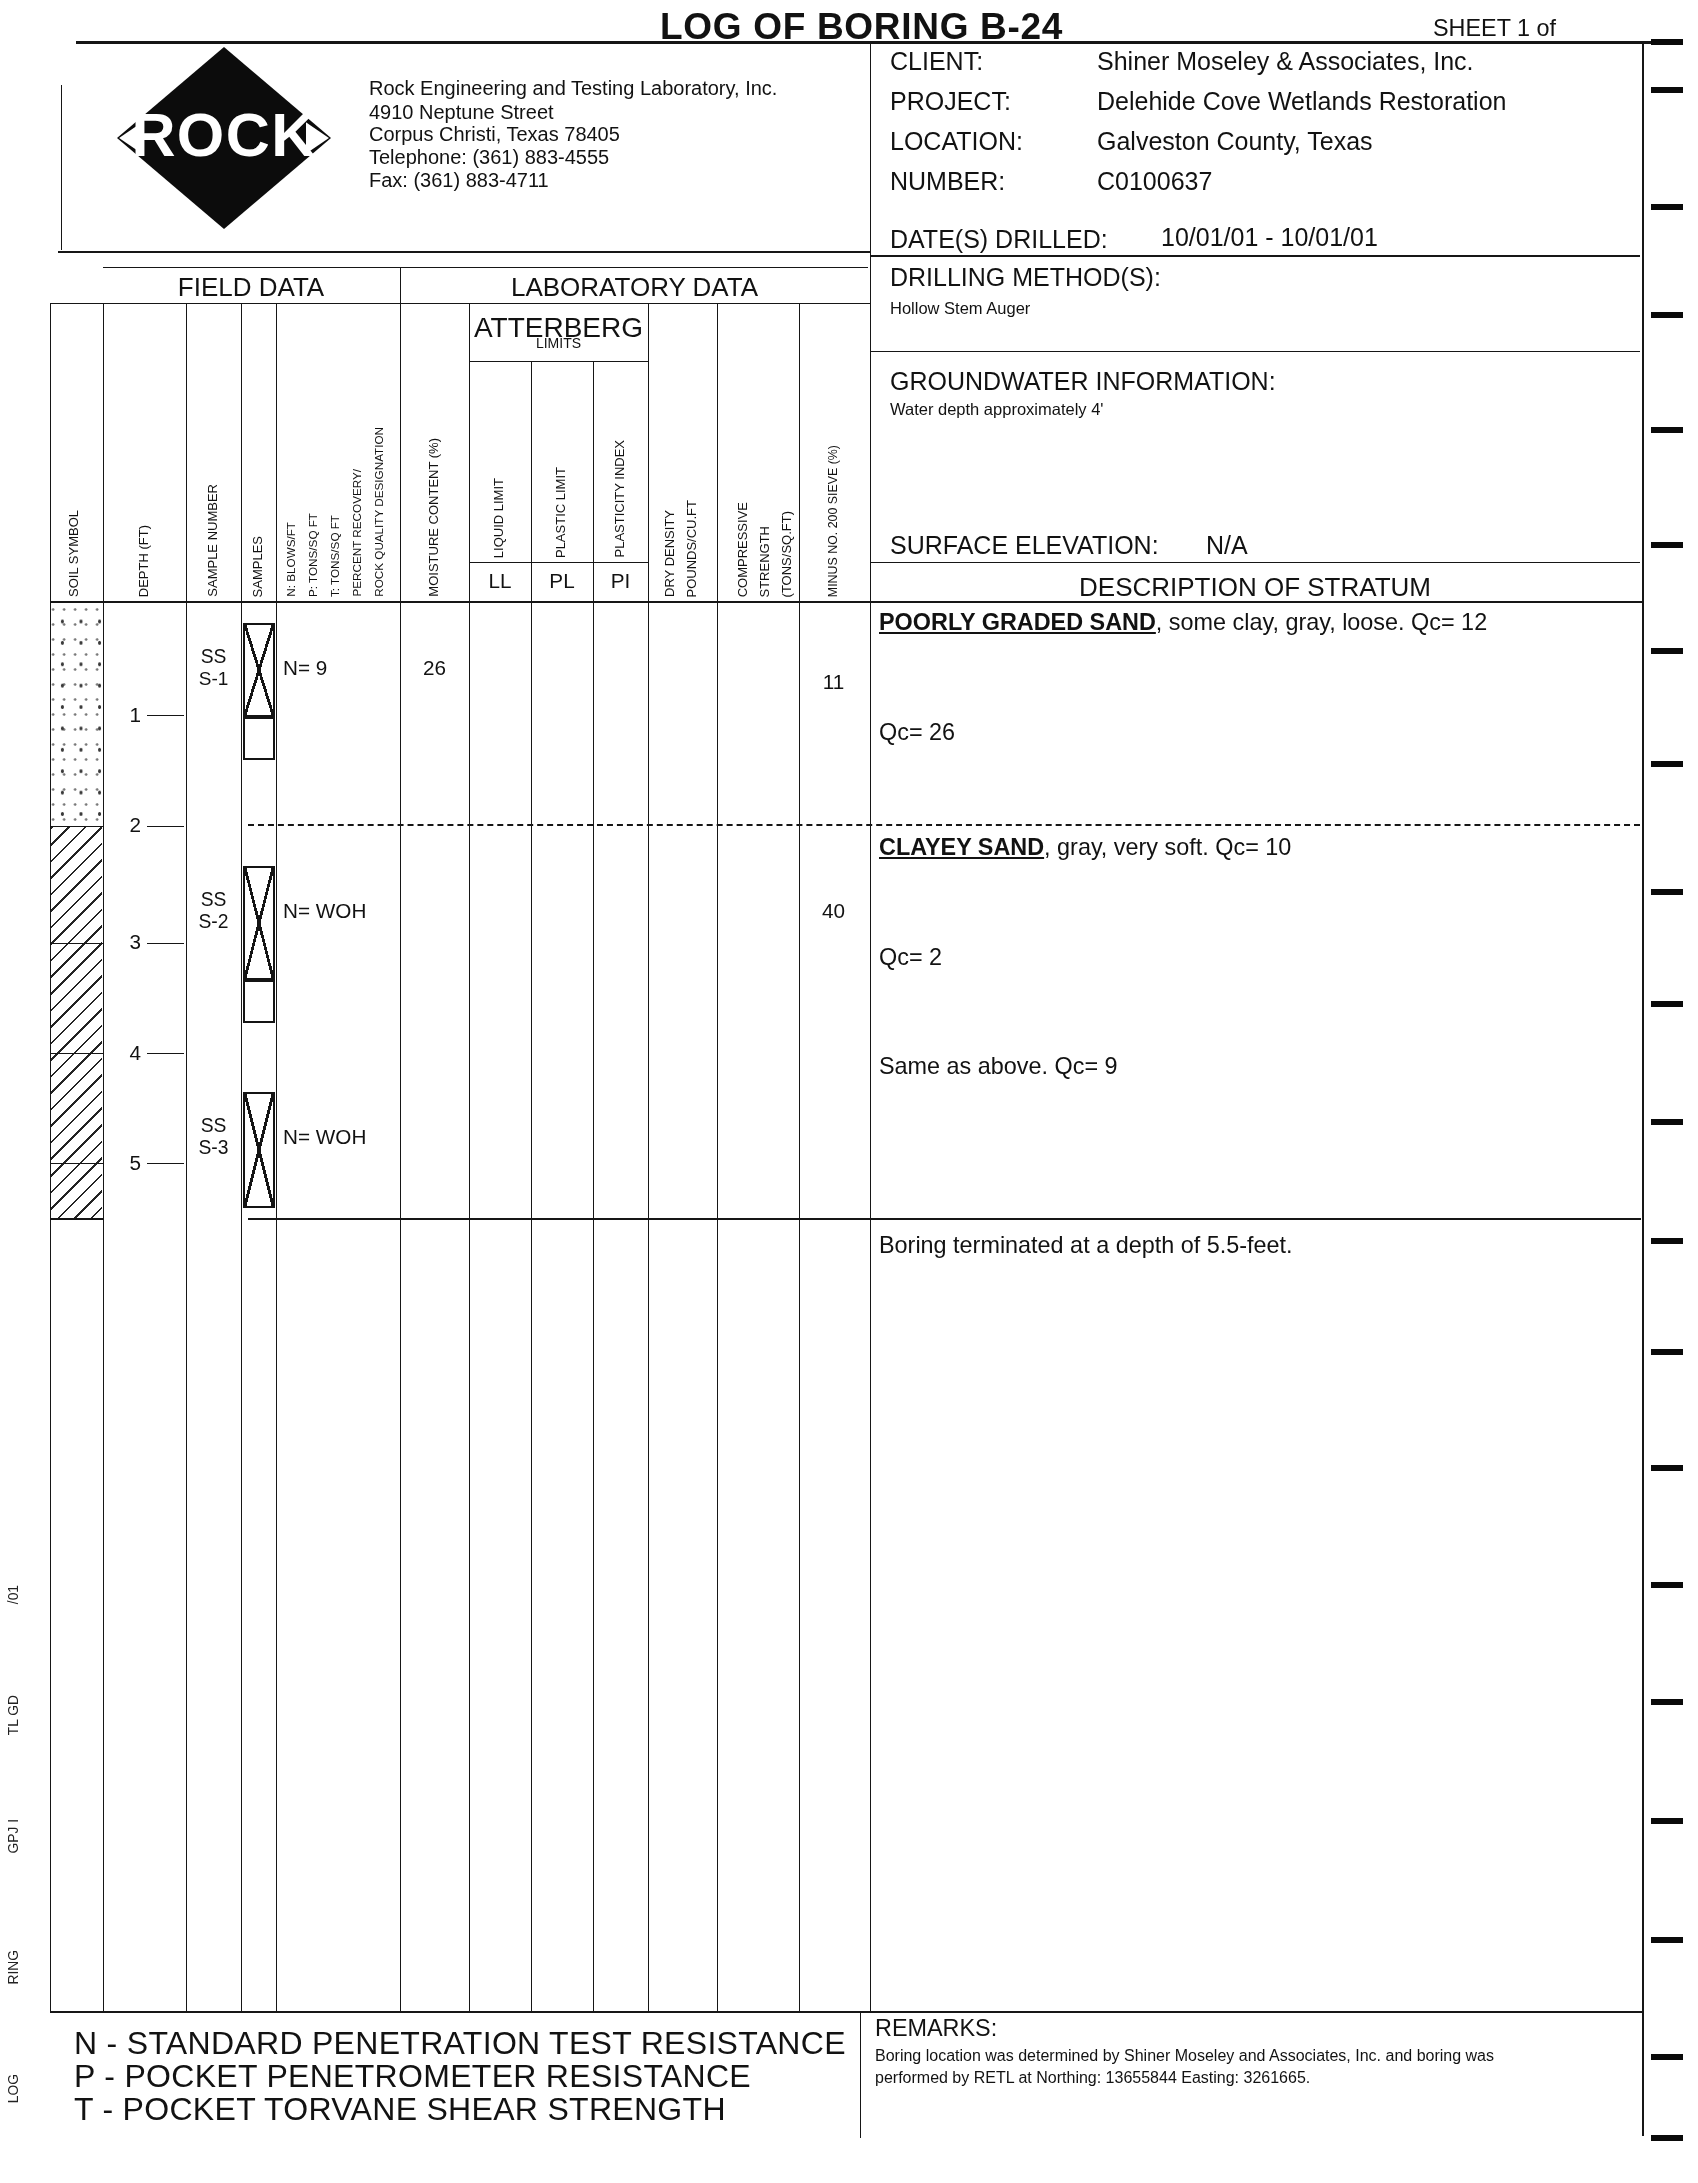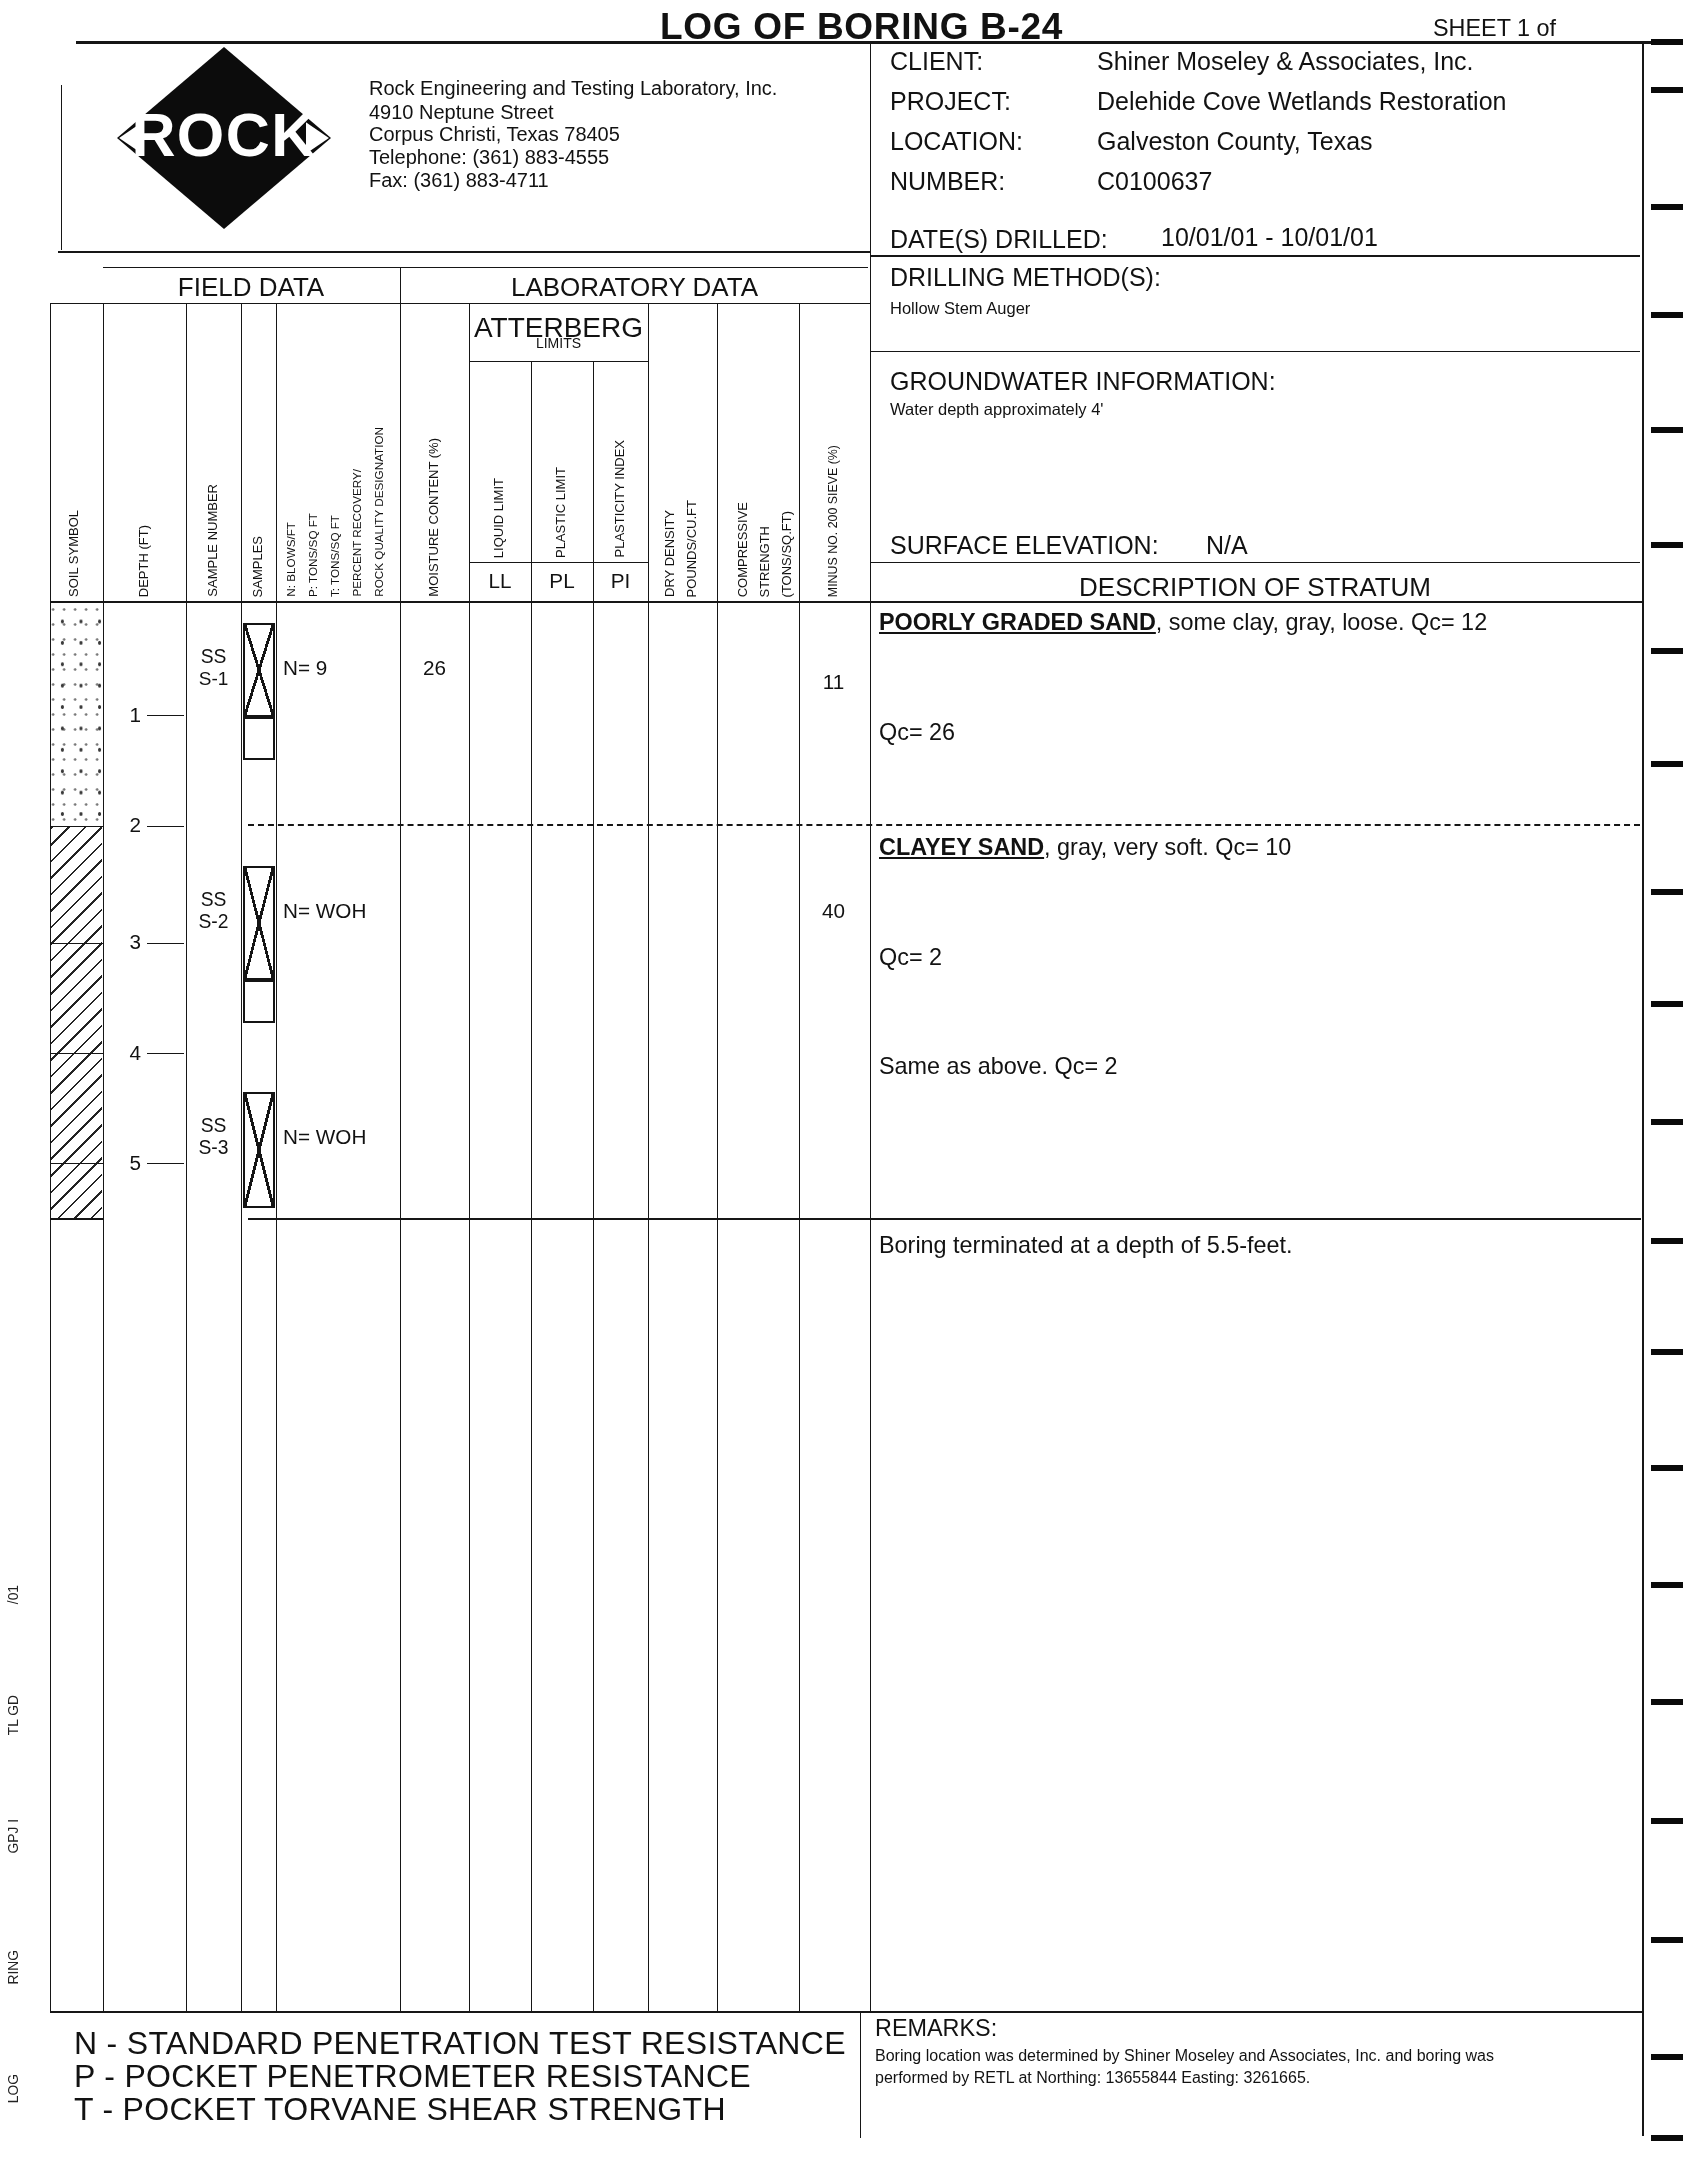--- a/index.html
+++ b/index.html
@@ -173,21 +173,21 @@
   <div class="cellnum" style="left:283px;top:1125px;">N= WOH</div>
 
   <div class="desc" style="top:609px;">
     <span class="st">POORLY GRADED SAND</span><span>, some clay, gray, loose. Qc= 12</span>
   </div>
   <div class="desc" style="top:719px;">Qc= 26</div>
   <div class="desc" style="top:834px;">
     <span class="st">CLAYEY SAND</span><span>, gray, very soft. Qc= 10</span>
   </div>
   <div class="desc" style="top:944px;">Qc= 2</div>
-  <div class="desc" style="top:1053px;">Same as above. Qc= 2</div>
+  <div class="desc" style="top:1053px;">Same as above. Qc= 9</div>
   <div class="desc" style="top:1232px;">Boring terminated at a depth of 5.5-feet.</div>
 
   <div class="dashed" style="left:248px;top:824px;width:1392px;"></div>
 
   <div class="legend" style="top:2025px;">N - STANDARD PENETRATION TEST RESISTANCE</div>
   <div class="legend" style="top:2058px;">P - POCKET PENETROMETER RESISTANCE</div>
   <div class="legend" style="top:2091px;">T - POCKET TORVANE SHEAR STRENGTH</div>
 
   <div class="remarks-lbl" style="top:2015px;">REMARKS:</div>
   <div class="remarks-txt" style="top:2047px;">Boring location was determined by Shiner Moseley and Associates, Inc. and boring was</div>

